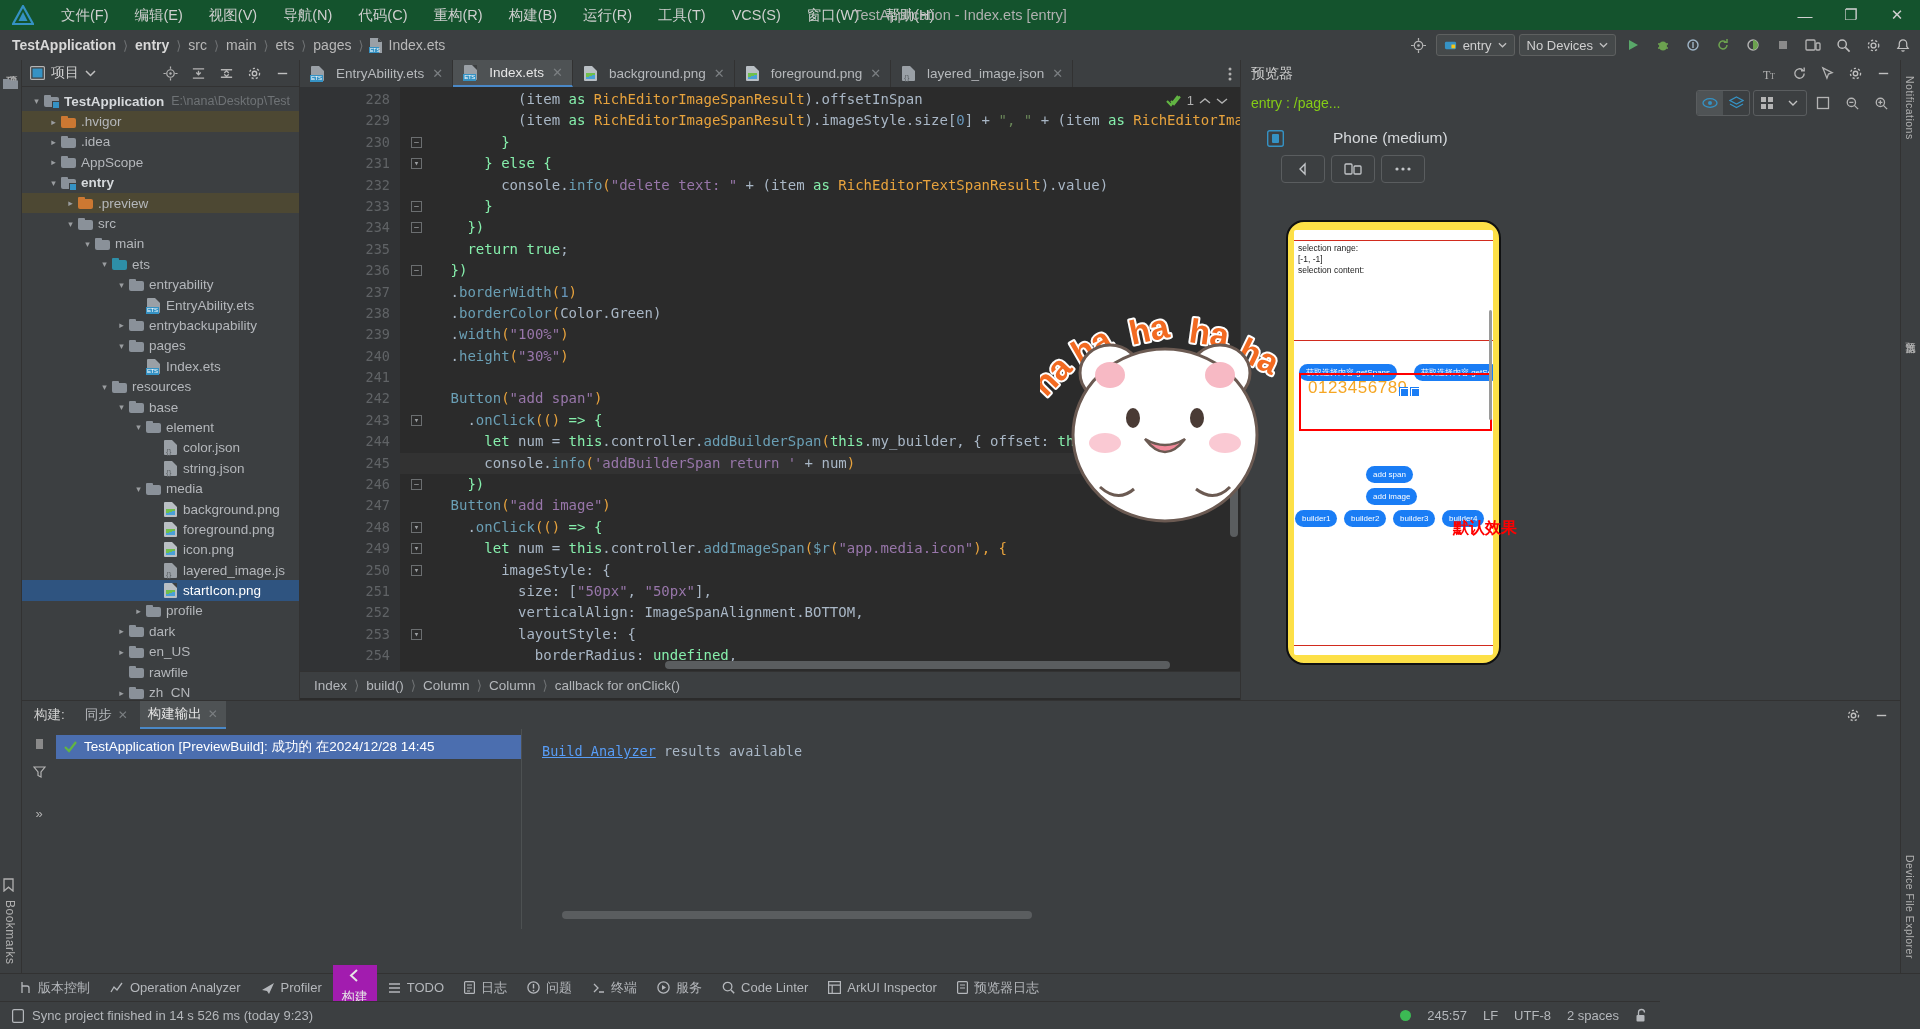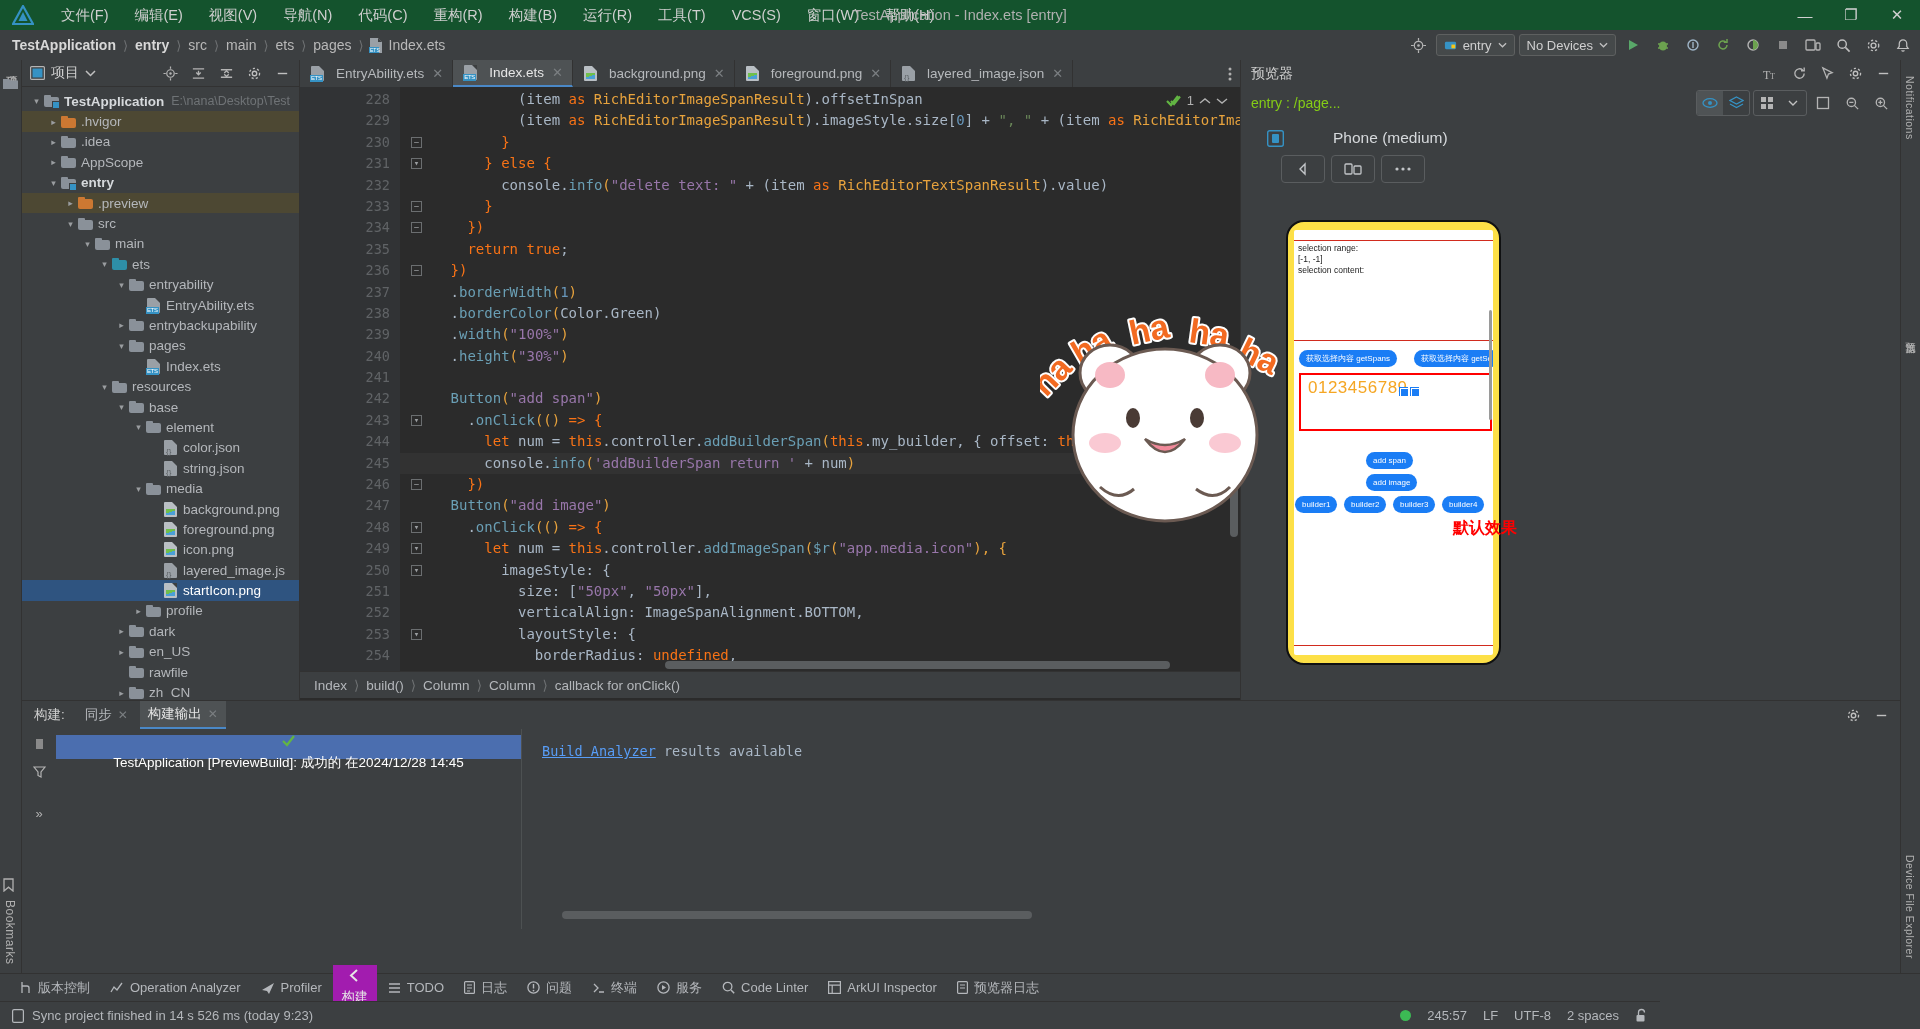--- a/index.html
+++ b/index.html
@@ -151,21 +151,21 @@
   .gline { height: 21.4px; line-height: 21.4px; padding-right: 10px; position: relative; }
   .fold-mark { position: absolute; right: -22px; top: 5px; width: 11px; height: 11px; border: 1px solid #6b6e70; color: #9a9da0; font-size: 9px; line-height: 9px; text-align: center; }
   .bulb { position: absolute; right: -26px; top: 3px; color: #d9534f; font-size: 14px; }
   .codelines {
     position: absolute; left: 100px; top: 0; right: 0; height: 100%;
     font-family: "DejaVu Sans Mono", monospace; font-size: 14px; padding-top: 2px;
     white-space: pre; color: #a9b7c6;
   }
   .cline { height: 21.4px; line-height: 21.4px; }
   .cline.hlrow { background: #323232; }
-  .k  { color: #f97316; }  
+  .k  { color: #86efac; }  
   .s  { color: #6a8759; }  
   .st { color: #9876aa; }  
   .ty { color: #e8a33d; }  
   .nm { color: #6897bb; }  
   .pn { color: #6a9fb5; }  
   .pk { color: #a9b7c6; }
   .inspect-badge {
     position: absolute; right: 8px; top: 4px; display: flex; align-items: center; gap: 5px;
     font-family: "Liberation Sans", sans-serif; font-size: 13px; color: #b0b0b0;
     background: #2b2b2b; padding: 2px 4px; z-index: 5;
@@ -203,21 +203,21 @@
   .phone {
     position: absolute; left: 45px; top: 160px; width: 215px; height: 445px;
     background: #fde047; border: 2px solid #101112; border-radius: 18px; padding: 8px 6px;
   }
   .phone-screen { width: 100%; height: 100%; background: #ffffff; border-radius: 2px; position: relative; overflow: hidden; font-size: 9px; color: #111; }
   .ps-line { position: absolute; left: 0; width: 100%; height: 1px; background: #d12b1e; }
   .ps-text { position: absolute; left: 4px; font-family: "Liberation Sans", sans-serif; font-size: 8.5px; color: #222; line-height: 11px; }
   .ps-btn {
     position: absolute; background: #1a7df5; color: #fff; border-radius: 10px;
     font-size: 8px; display: flex; align-items: center; justify-content: center;
-    padding: 0 7px; height: 17px; white-space: nowrap;
+    padding: 0 7px; height: 17px; white-space: nowrap; margin-top: 14px;
   }
   .red-box { position: absolute; border: 2px solid #ff0000; }
   .num-text { position: absolute; color: #f5a623; font-size: 17px; font-family: "Liberation Sans", sans-serif; letter-spacing: 0.5px; }
   .mini-ico { display: inline-block; width: 9px; height: 9px; background: #1a7df5; margin-left: 1px; vertical-align: 1px; position: relative; }
   .mini-ico::after { content:""; position:absolute; left:1px; top:1px; width:7px; height:7px; border:1px solid #fff; }
   .cn-note { position: absolute; color: #ff0000; font-size: 16px; font-weight: bold; }
   .phone-scroll { position: absolute; right: 1px; top: 80px; width: 3px; height: 110px; background: #9a9a9a; border-radius: 2px; }
 
   
   .sticker { position: absolute; left: 1040px; top: 295px; width: 250px; height: 250px; pointer-events: none; }
@@ -234,21 +234,21 @@
   .bp-tabs { height: 28px; display: flex; align-items: center; padding-left: 12px; gap: 4px; font-size: 13.5px; }
   .bp-label { color: #cfcfcf; padding-right: 8px; }
   .bp-tab { display: flex; align-items: center; gap: 6px; padding: 4px 8px; color: #b4b7bb; }
   .bp-tab.active { background: #4e5254; color: #e6e6e6; border-bottom: 2px solid #4a88c7; }
   .bp-tab .x { color: #7b7f82; font-size: 12px; }
   .bp-hdr-right { margin-left: auto; display: flex; align-items: center; gap: 2px; padding-right: 6px; }
   .bp-body { position: relative; height: 200px; display: flex; background: #3c3f41; }
   .bp-left { width: 500px; position: relative; border-right: 1px solid #4d5152; }
   .bp-tools { position: absolute; left: 0; top: 0; width: 34px; height: 100%; display: flex; flex-direction: column; align-items: center; padding-top: 8px; gap: 14px; }
   .bp-tree { position: absolute; left: 34px; top: 6px; right: 0; }
-  .bp-row { height: 24px; display: flex; align-items: center; gap: 7px; padding: 0 8px; font-size: 13.5px; flex-direction: column; }
+  .bp-row { height: 24px; display: flex; align-items: center; gap: 7px; padding: 0 8px; font-size: 13.5px; }
   .bp-row.sel { background: #4b6eaf; color: #ffffff; }
   .bp-right { flex: 1; padding: 14px 0 0 20px; font-family: "DejaVu Sans Mono", monospace; font-size: 13.5px; color: #a9b7c6; }
   .ba-link { color: #589df6; text-decoration: underline; }
   .bp-hscroll { position: absolute; left: 540px; bottom: 10px; width: 470px; height: 8px; background: #5a5d5f; border-radius: 4px; }
 
   
   .toolwin {
     position: absolute; left: 0; top: 973px; width: 1920px; height: 28px;
     background: #3c3f41; display: flex; align-items: center; padding-left: 10px; gap: 2px;
     border-top: 1px solid #323232;

